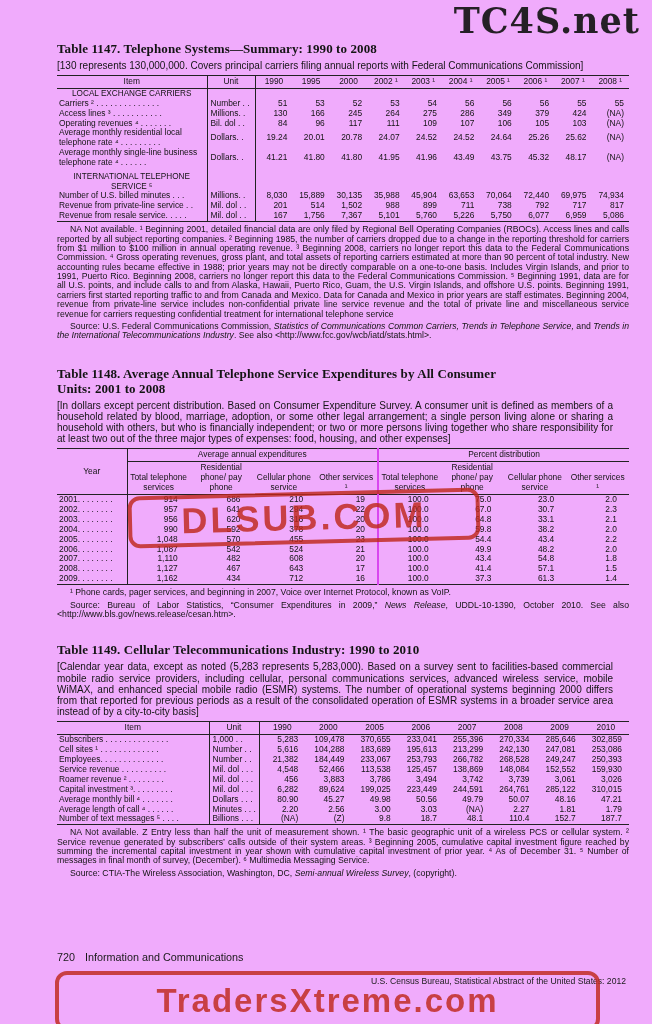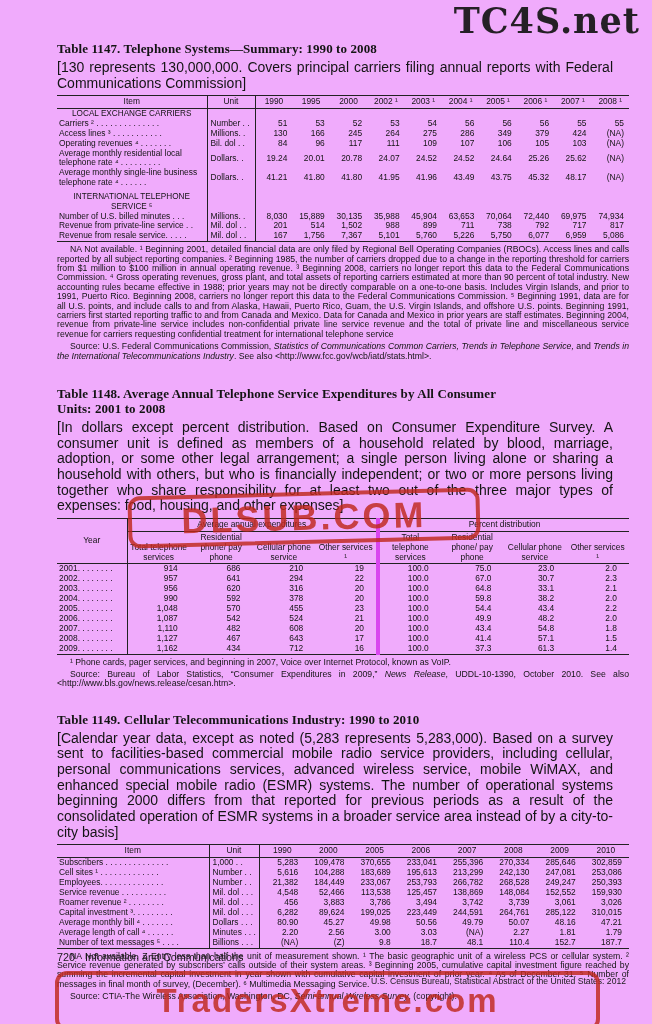--- a/index.html
+++ b/index.html
@@ -2,41 +2,41 @@
 <html><head>
 <meta charset="utf-8">
 <style>
   * { margin:0; padding:0; box-sizing:border-box; }
   html,body { background:#e8e8e8; }
   body { font-family:"Liberation Sans","DejaVu Sans",sans-serif; color:#141414; }
   .page { position:relative; width:652px; height:1024px; background:#f0abfc; overflow:hidden; margin:0 auto; }
   .content { position:absolute; left:57px; width:572px; top:0; }
 
   .tbl-title { font-family:"Liberation Serif","DejaVu Serif",serif; font-weight:bold; font-size:13px; line-height:1.15; max-width:460px; letter-spacing:.1px; }
-  .bracket { font-size:14px; line-height:1.12; text-align:justify; margin:3px 16px 4px 0; }
+  .bracket { font-size:10px; line-height:1.12; text-align:justify; margin:3px 16px 4px 0; }
   .footnote { font-size:8.7px; line-height:1.08; text-align:justify; text-indent:13px; margin-top:3px; }
   .it { font-style:italic; }
 
   table.datatable { width:100%; border-collapse:collapse; table-layout:fixed; font-size:8.4px; line-height:1.18; border-bottom:1px solid #222; }
   .datatable th { font-weight:normal; padding:1px 2px; }
   .datatable td { padding:0 2px; }
   .datatable thead th { border-top:1px solid #222; border-bottom:1px solid #222; text-align:center; }
   .h-item,.h-unit { border-right:1px solid #222; }
   .datatable .item-c { text-align:left; border-right:1px solid #222; overflow:hidden; }
   .datatable .unit-c { text-align:left; border-right:1px solid #222; padding-left:3px; }
   .datatable .num-c { text-align:right; padding-right:5px; }
   .t49 .num-c { padding-right:7px; }
   .datatable .sec { text-align:center; border-right:1px solid #222; padding-top:4px; font-size:8.2px; }
   .datatable tbody tr:first-child td { padding-top:0; }
 
   
   .t48 .year-h { border-right:1px solid #222; vertical-align:middle; }
   .t48 .span-h { border-bottom:1px solid #222; }
   .t48 .sub-h { vertical-align:bottom; }
-  .t48 .grp-end { border-right:4px solid #d946ef; }
+  .t48 .grp-end { border-right:2px solid #d946ef; }
   .t48 .year-c { border-right:1px solid #222; text-align:left; padding-left:2px; }
   .t48 .num-c { padding-right:12px; }
 
   .block47 { margin-top:42px; }
   .block48 { margin-top:26px; }
   .block49 { margin-top:24px; }
 
   
   .wm-top { position:absolute; top:0; right:12px; font-family:"DejaVu Serif","Liberation Serif",serif; font-weight:bold; font-size:35px; color:rgba(22,22,22,.93); letter-spacing:1px; z-index:30; }
   .stamp { position:absolute; color:#c0281c; border:4px solid #c0281c; border-radius:12px; font-weight:bold; opacity:.82; display:flex; align-items:center; justify-content:center; z-index:40; font-family:"Liberation Sans","DejaVu Sans",sans-serif; white-space:nowrap; }

